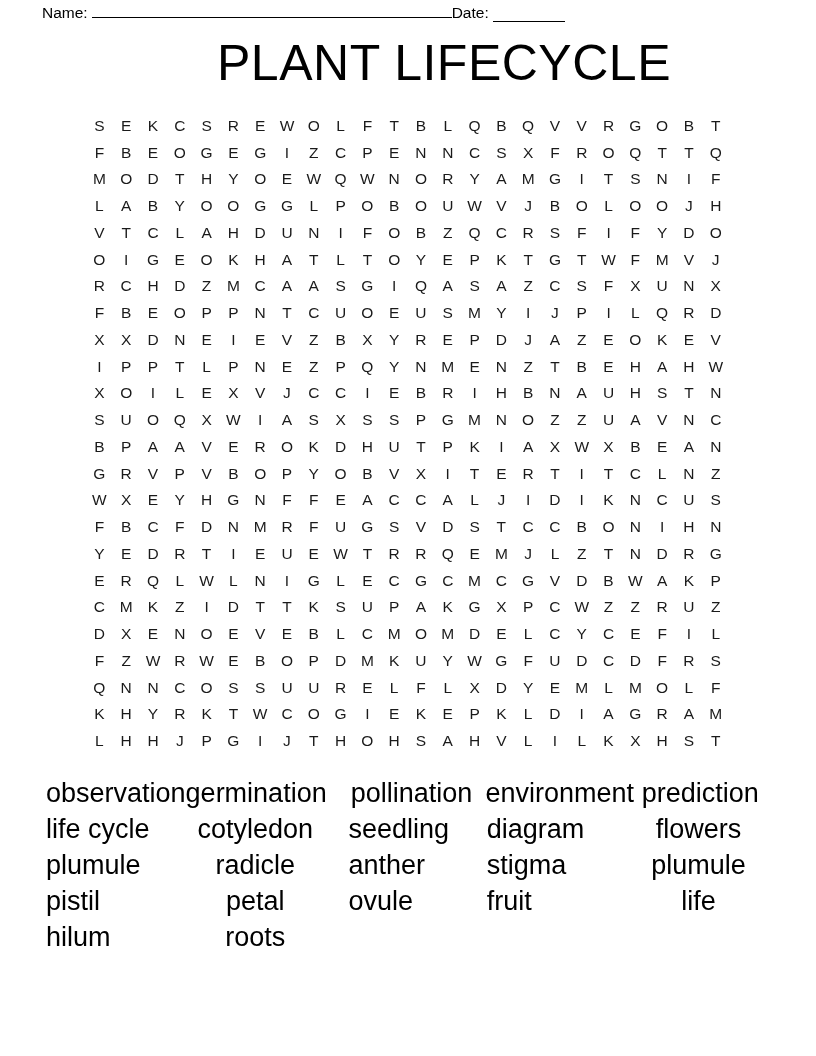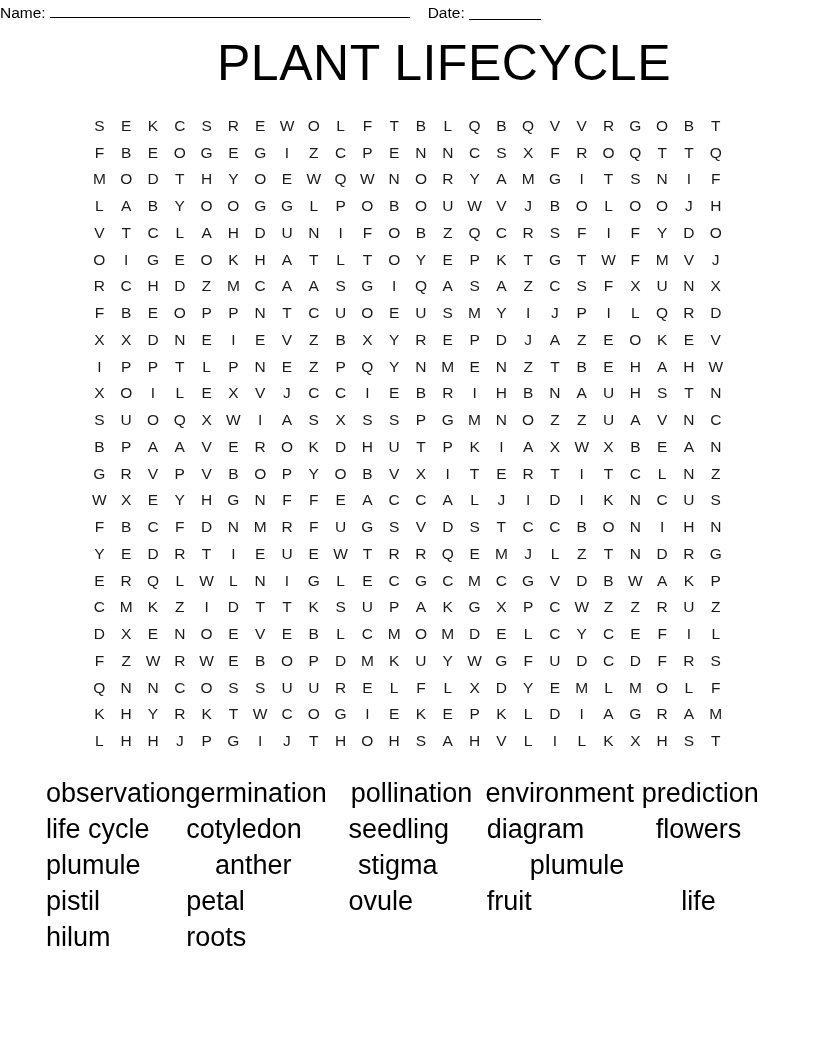--- a/index.html
+++ b/index.html
@@ -35,23 +35,23 @@
     font-size: 15.5px;
     line-height: 18px;
     white-space: pre;
   }
   .hdr-rule {
     display: inline-block;
     border-bottom: 1px solid #000;
     height: 13px;
     margin-left: 4px;
   }
-  .name-group { display: flex; align-items: baseline; }
+  .name-group { margin-left: 42px; display: flex; align-items: baseline; }
   .name-rule { width: 360px; }
-  .date-group { margin-left: 18px; display: flex; align-items: center; }
+  .date-group { display: flex; align-items: flex-end; }
   .date-rule { width: 72px; }
 
   
   .title {
     position: absolute;
     left: 0;
     top: 34px;
     width: 816px;
     text-align: center;
     font-family: "Liberation Sans Narrow", "Liberation Sans", sans-serif;
@@ -99,21 +99,21 @@
     align-items: flex-start;
   }
   .word {
     font-family: "Liberation Sans Narrow", "Liberation Sans", sans-serif;
     font-stretch: condensed;
     font-size: 27px;
     line-height: 26px;
     white-space: pre;
   }
   .wcol0 { width: 145px; }
-  .wcol1 { width: 143px; }
+  .wcol1 { width: 143px; text-align: center; }
   .wcol2 { width: 143px; margin-left: 24px; }
   .wcol3 { width: 145px; }
   .wcol4 { width: 148px; text-align: center; }
 </style>
 </head>
 <body>
 
 <div class="header">
   <div class="name-group">
     <span class="hdr-label">Name:</span>
@@ -764,20 +764,21 @@
     </div>
     <div class="word-row">
       <span class="word wcol0">life cycle</span>
       <span class="word wcol1">cotyledon</span>
       <span class="word wcol2">seedling</span>
       <span class="word wcol3">diagram</span>
       <span class="word wcol4">flowers</span>
     </div>
     <div class="word-row">
       <span class="word wcol0">plumule</span>
+      <span class="word wcol1">radicle</span>
       <span class="word wcol2">anther</span>
       <span class="word wcol3">stigma</span>
       <span class="word wcol4">plumule</span>
     </div>
     <div class="word-row">
       <span class="word wcol0">pistil</span>
       <span class="word wcol1">petal</span>
       <span class="word wcol2">ovule</span>
       <span class="word wcol3">fruit</span>
       <span class="word wcol4">life</span>

